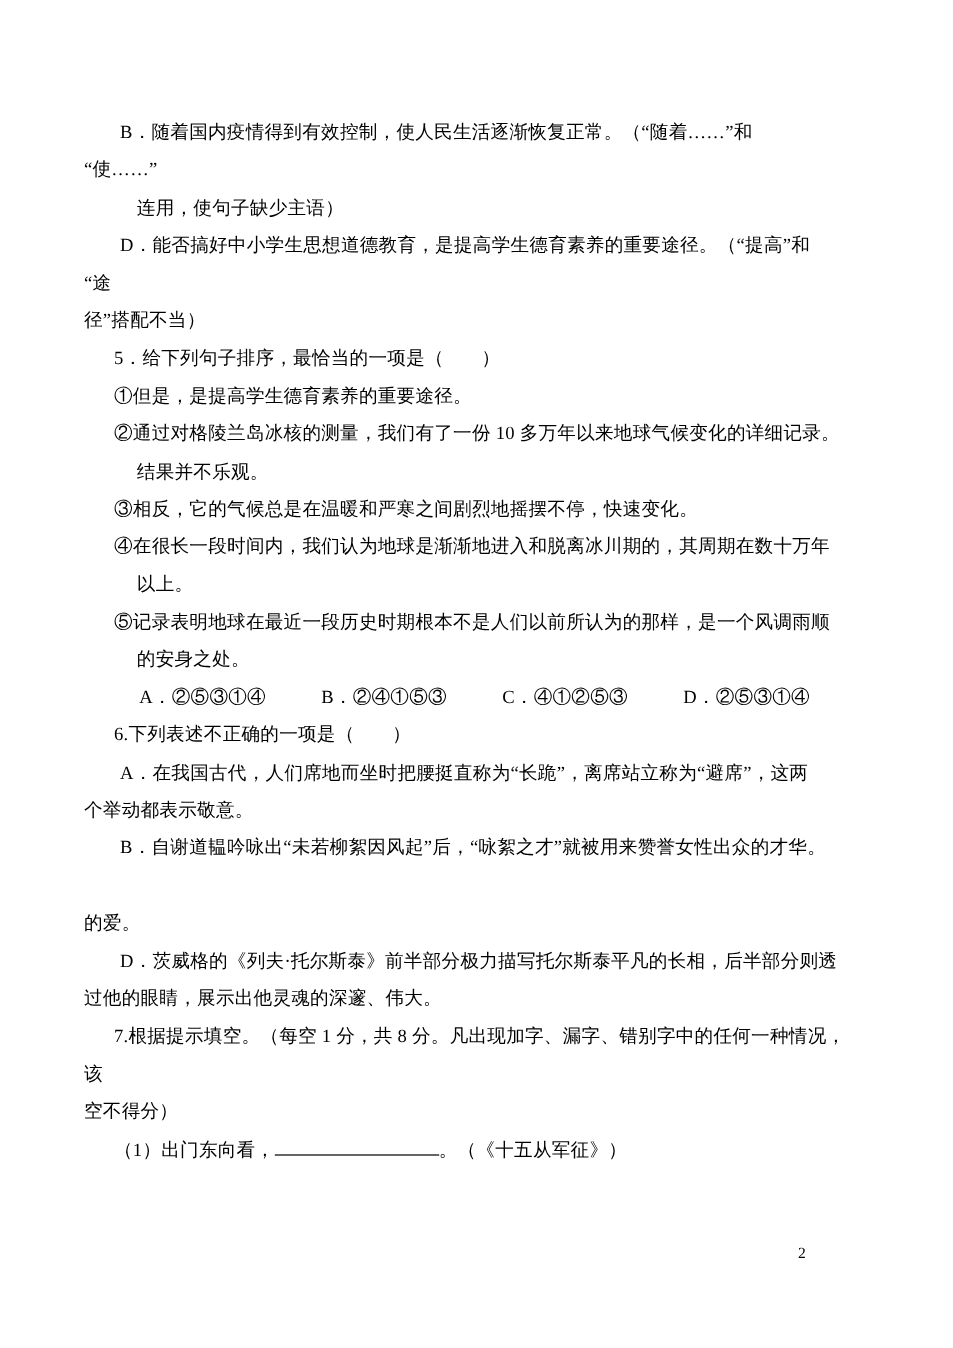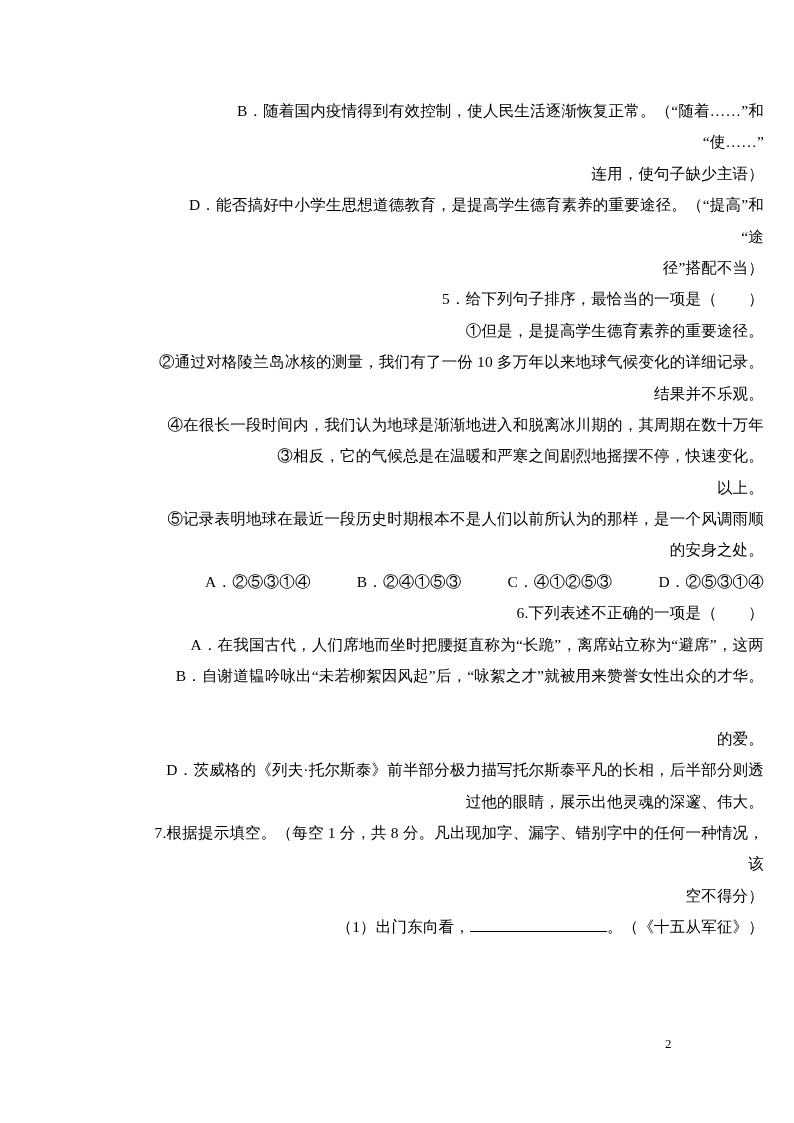--- a/index.html
+++ b/index.html
@@ -14,23 +14,22 @@
     overflow: hidden;
     font-family: "Liberation Serif", "DejaVu Serif", serif;
     color: #000000;
   }
   .page {
     position: absolute;
     left: 0; top: 0;
     width: 794px;
     height: 1123px;
     box-sizing: border-box;
-    padding: 95px 30px 0 112px;
+    padding: 95px 30px 0 70px;
     background: #ffffff;
-    text-align: right;
   }
   .line {
     font-size: 15.5px;
     line-height: 31.4px;
     height: 31.4px;
     white-space: nowrap;
     letter-spacing: 0.2px;
   }
   
   .i0 { padding-left: 0px;  }   
@@ -64,35 +63,36 @@
   <div class="line i0">“使……”</div>
   <div class="line i3">连用，使句子缺少主语）</div>
   <div class="line i2">D．能否搞好中小学生思想道德教育，是提高学生德育素养的重要途径。（“提高”和</div>
   <div class="line i0">“途</div>
   <div class="line i0">径”搭配不当）</div>
 
   <div class="line i1">5．给下列句子排序，最恰当的一项是（　　）</div>
   <div class="line i1">①但是，是提高学生德育素养的重要途径。</div>
   <div class="line i1">②通过对格陵兰岛冰核的测量，我们有了一份 10 多万年以来地球气候变化的详细记录。</div>
   <div class="line i3">结果并不乐观。</div>
+  <div class="line i1">③相反，它的气候总是在温暖和严寒之间剧烈地摇摆不停，快速变化。</div>
   <div class="line i1">④在很长一段时间内，我们认为地球是渐渐地进入和脱离冰川期的，其周期在数十万年</div>
-  <div class="line i1">③相反，它的气候总是在温暖和严寒之间剧烈地摇摆不停，快速变化。</div>
   <div class="line i3">以上。</div>
   <div class="line i1">⑤记录表明地球在最近一段历史时期根本不是人们以前所认为的那样，是一个风调雨顺</div>
   <div class="line i3">的安身之处。</div>
 
   <div class="line i4">
     <span class="ans-opt">A．②⑤③①④</span>
     <span class="ans-opt">B．②④①⑤③</span>
     <span class="ans-opt">C．④①②⑤③</span>
     <span class="ans-opt">D．②⑤③①④</span>
   </div>
 
   <div class="line i1">6.下列表述不正确的一项是（　　）</div>
   <div class="line i2">A．在我国古代，人们席地而坐时把腰挺直称为“长跪”，离席站立称为“避席”，这两</div>
+  <div class="line i0">个举动都表示敬意。</div>
   <div class="line i2">B．自谢道韫吟咏出“未若柳絮因风起”后，“咏絮之才”就被用来赞誉女性出众的才华。</div>
   <div class="line i0"></div>
   <div class="line i0">的爱。</div>
   <div class="line i2">D．茨威格的《列夫·托尔斯泰》前半部分极力描写托尔斯泰平凡的长相，后半部分则透</div>
   <div class="line i0">过他的眼睛，展示出他灵魂的深邃、伟大。</div>
 
   <div class="line i1">7.根据提示填空。（每空 1 分，共 8 分。凡出现加字、漏字、错别字中的任何一种情况，</div>
   <div class="line i0">该</div>
   <div class="line i0">空不得分）</div>
 

